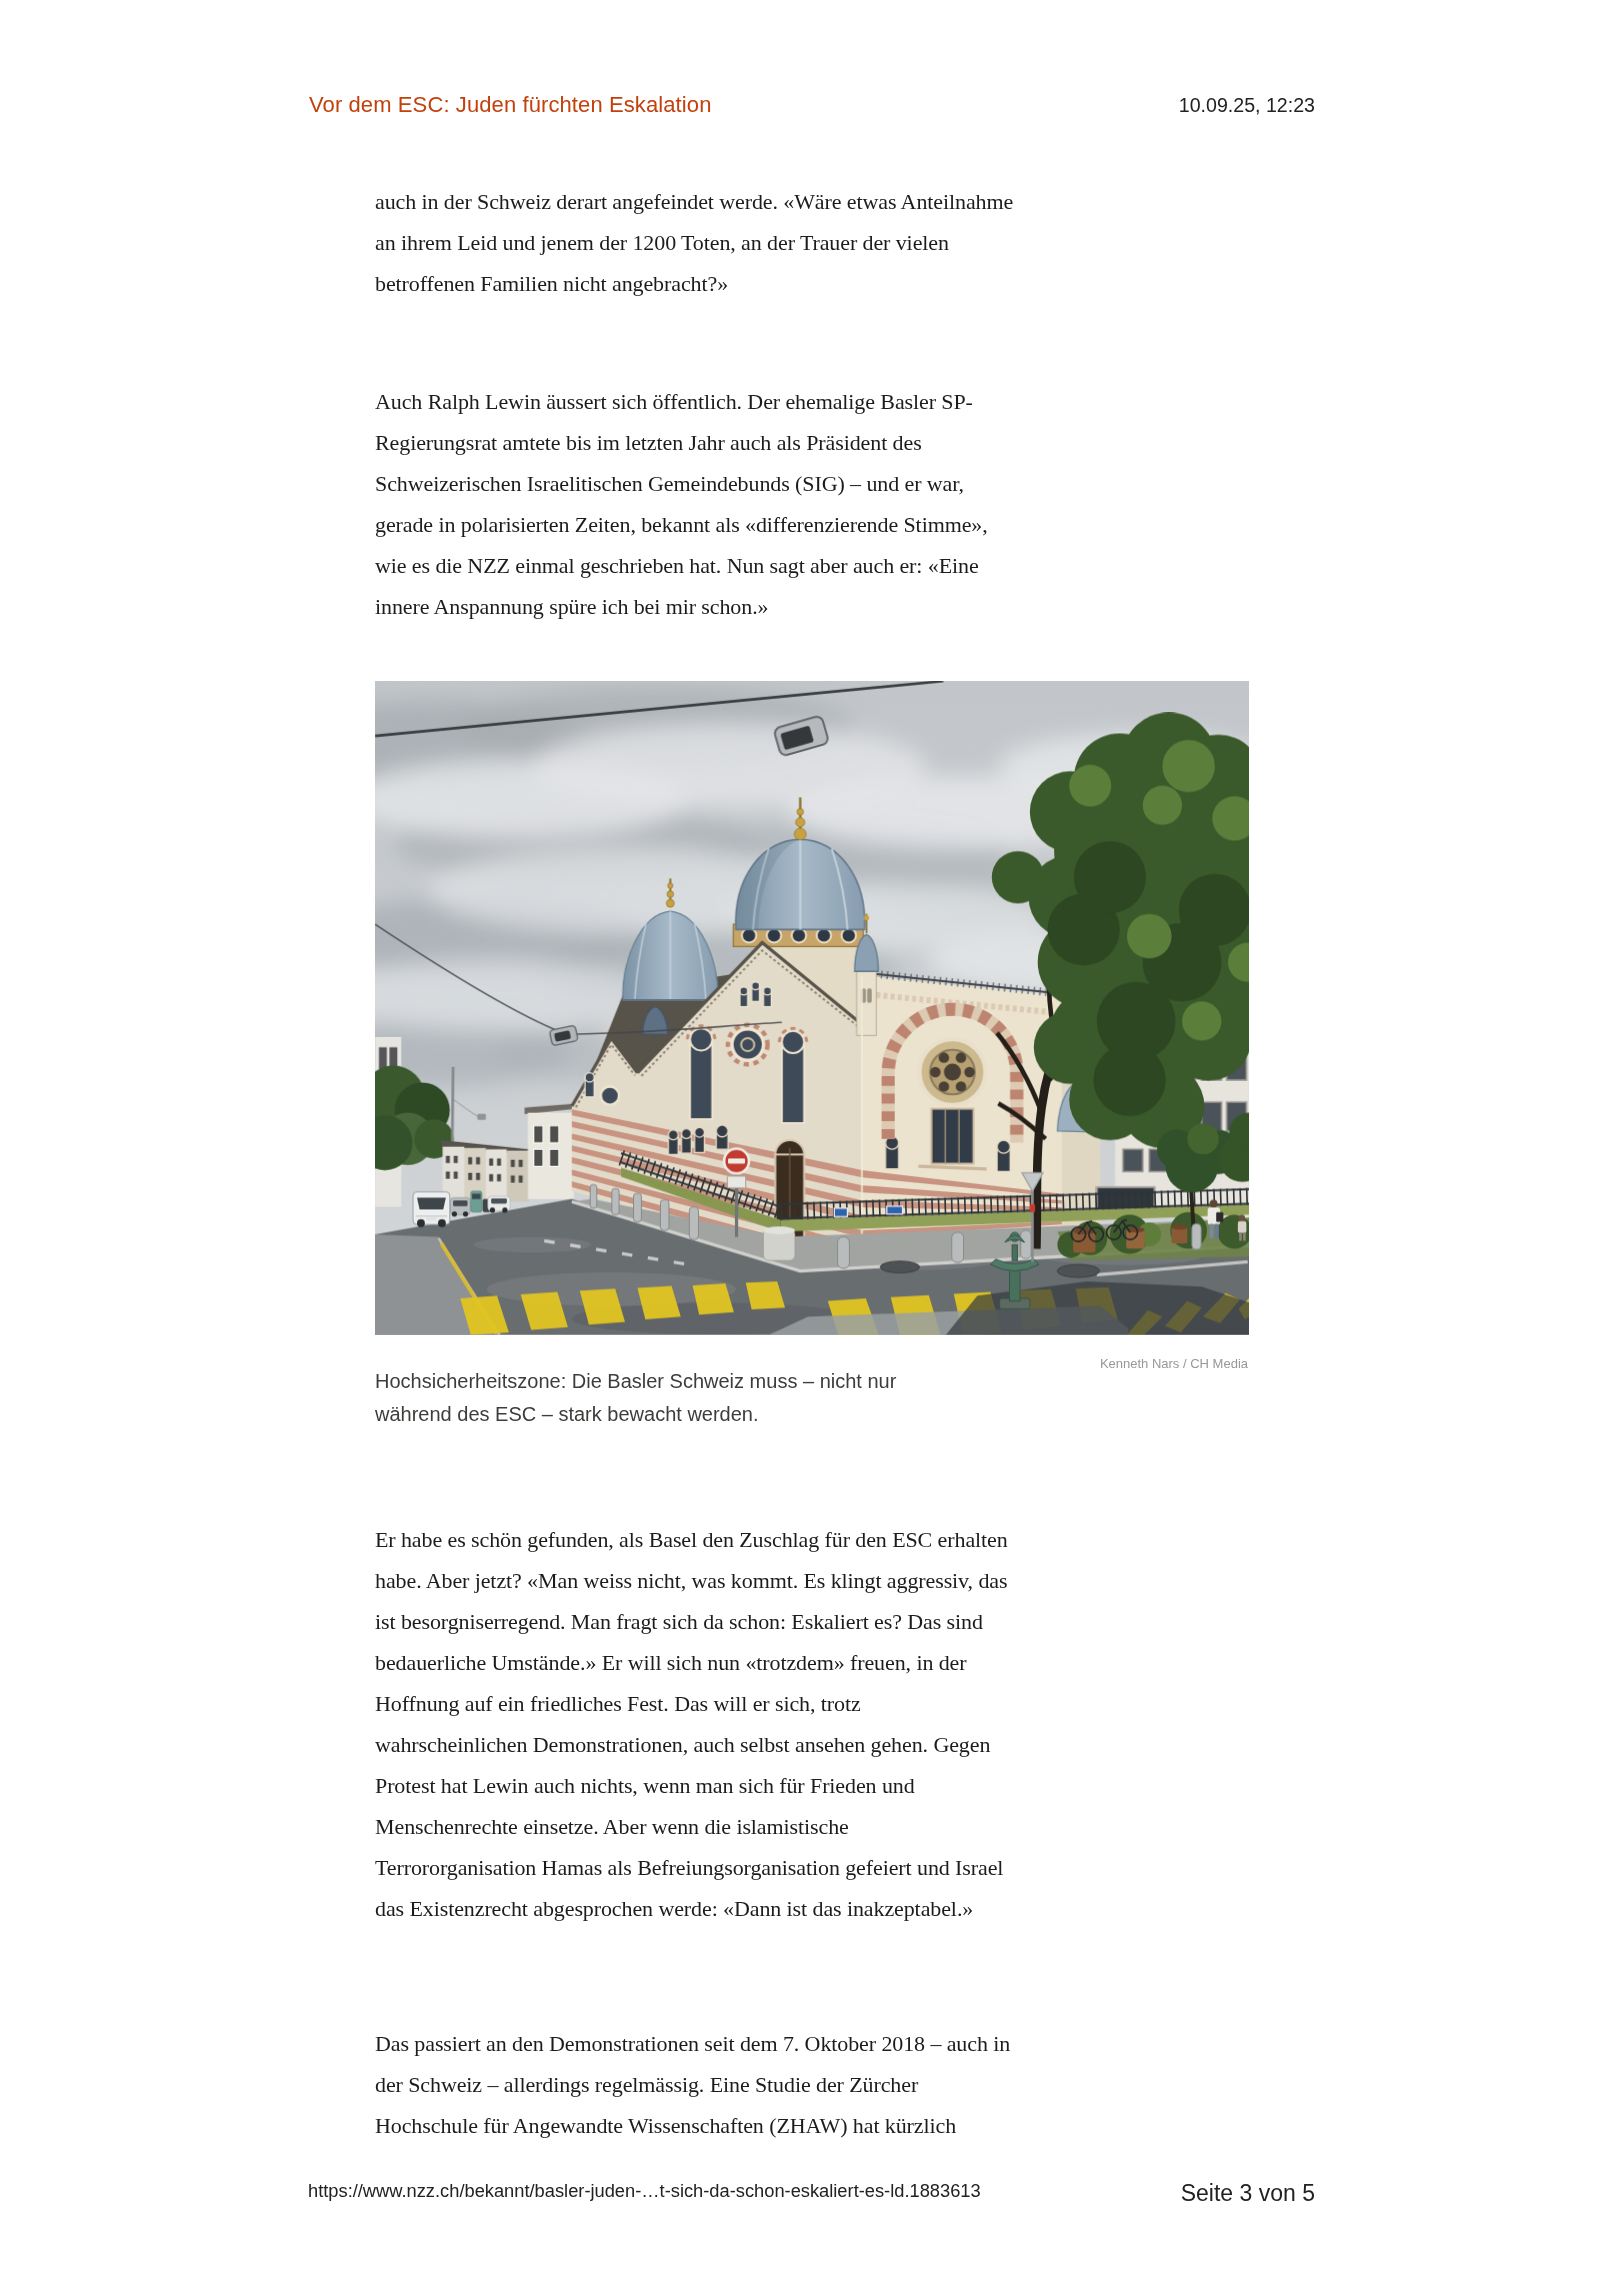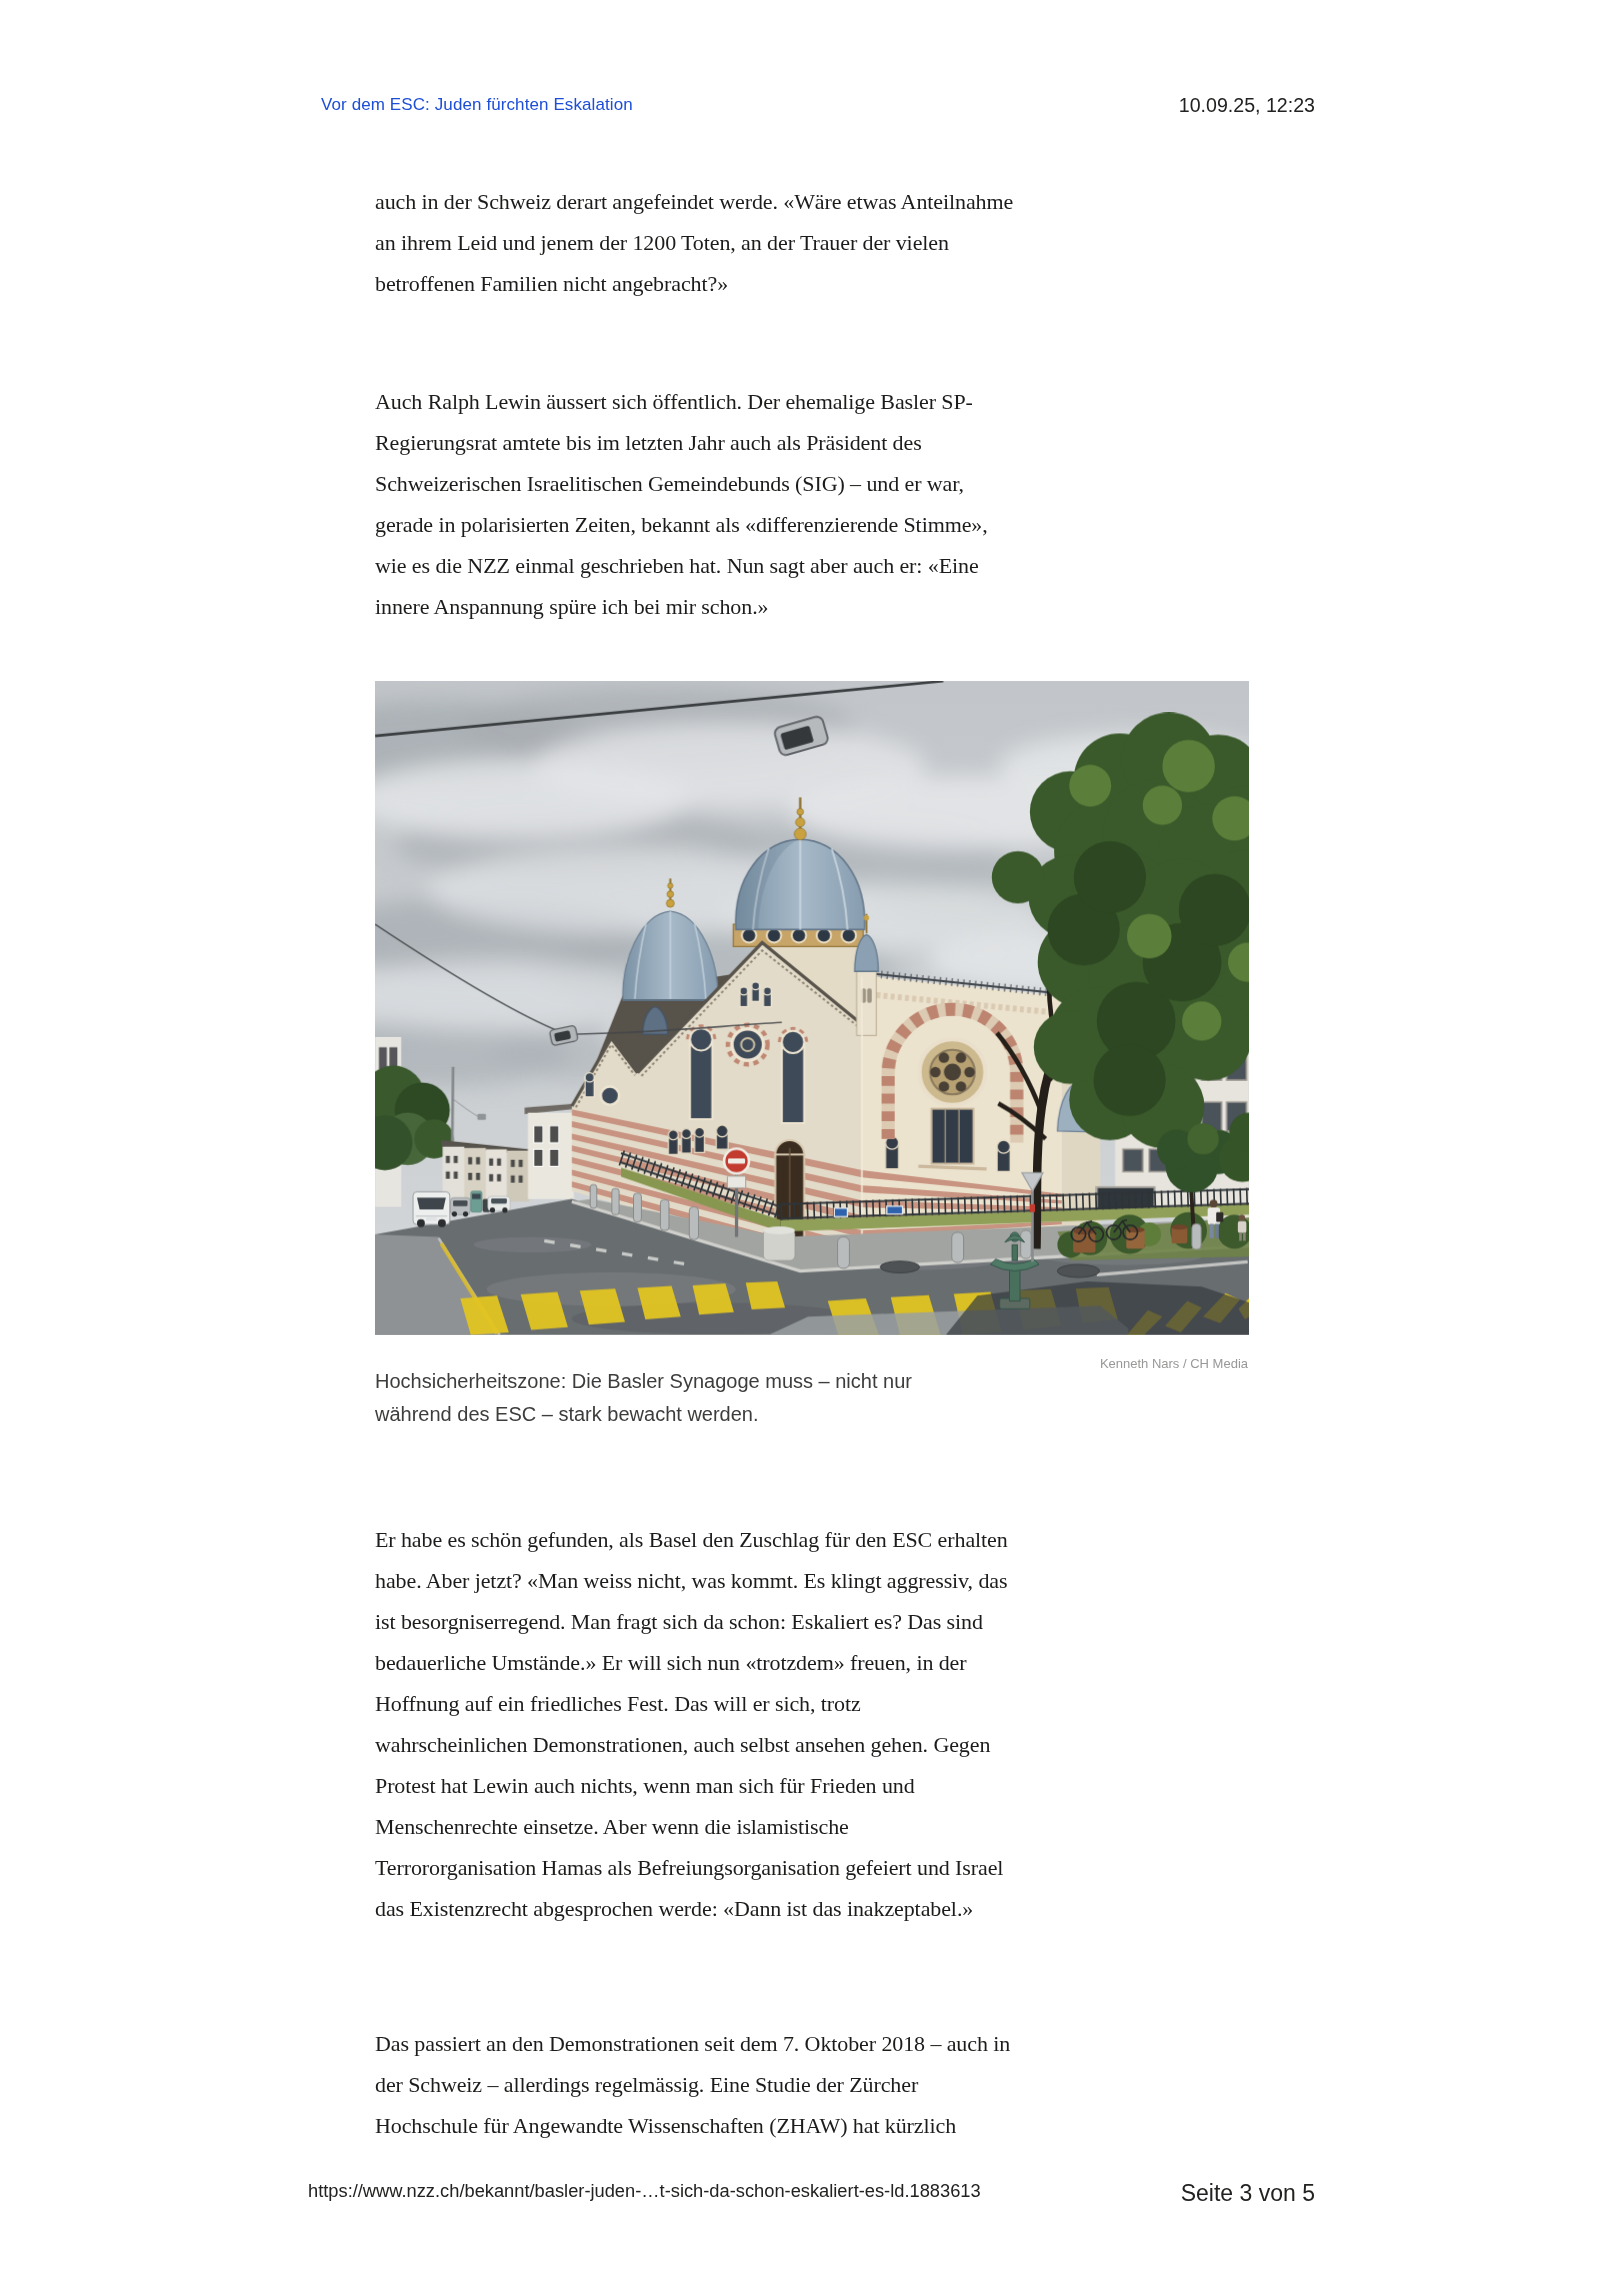--- a/index.html
+++ b/index.html
@@ -1,18 +1,18 @@
 <!DOCTYPE html>
 <html style="font-size:10.5px"><head>
 <meta charset="utf-8">
 <style>
   html,body{margin:0;padding:0;background:#ffffff;}
   .page{position:relative;width:1623px;height:2295px;background:#ffffff;overflow:hidden;
         font-family:"Liberation Sans","DejaVu Sans",sans-serif;}
-  .hdr-title{position:absolute;left:309px;top:94px;font-size:17px;line-height:22px;color:#1d4ed8;letter-spacing:0.1px;margin-left:12px;}
+  .hdr-title{position:absolute;left:309px;top:94px;font-size:22px;line-height:22px;color:#c2410c;letter-spacing:0.1px;}
   .hdr-time{position:absolute;right:308px;top:94px;font-size:19.6px;line-height:22px;color:#222220;}
   .para{position:absolute;left:375px;width:885px;font-family:"Liberation Serif","DejaVu Serif",serif;
         font-size:22px;line-height:41px;color:#1c1c1a;white-space:pre-line;letter-spacing:-0.1px;}
   .p1{top:159px;} .p2{top:359px;} .p3{top:1497px;} .p4{top:2001px;}
   .figure{position:absolute;left:375px;top:681px;width:874px;height:654px;}
   .figure svg{display:block;width:874px;height:654px;}
   .credit{position:absolute;right:375px;top:1356px;font-size:13px;color:#9a9896;}
   .caption{position:absolute;left:375px;top:1365px;width:687px;font-size:20px;line-height:33px;color:#3d3d3b;white-space:pre-line;}
   .ftr-url{position:absolute;left:308px;top:2180px;font-size:18.3px;color:#222220;}
   .ftr-page{position:absolute;right:308px;top:2180px;font-size:23px;color:#222220;}
@@ -493,21 +493,21 @@
           <rect x="1280" y="830" width="6" height="22" fill="#6c7b92"></rect>
         <circle cx="1321" cy="821" r="5" fill="#6a5240"></circle>
         <rect x="1315" y="826" width="13" height="18" rx="3" fill="#d8d2c8"></rect>
         <rect x="1317" y="843" width="4" height="13" fill="#8a8478"></rect>
           <rect x="1323" y="843" width="4" height="13" fill="#8a8478"></rect>
       </g>
     </svg>
   </div>
 
   <div class="credit">Kenneth Nars / CH Media</div>
-  <div class="caption">Hochsicherheitszone: Die Basler Synagoge muss – nicht nur
+  <div class="caption">Hochsicherheitszone: Die Basler Schweiz muss – nicht nur
 während des ESC – stark bewacht werden.</div>
 
   <p class="para p3">Er habe es schön gefunden, als Basel den Zuschlag für den ESC erhalten
 habe. Aber jetzt? «Man weiss nicht, was kommt. Es klingt aggressiv, das
 ist besorgniserregend. Man fragt sich da schon: Eskaliert es? Das sind
 bedauerliche Umstände.» Er will sich nun «trotzdem» freuen, in der
 Hoffnung auf ein friedliches Fest. Das will er sich, trotz
 wahrscheinlichen Demonstrationen, auch selbst ansehen gehen. Gegen
 Protest hat Lewin auch nichts, wenn man sich für Frieden und
 Menschenrechte einsetze. Aber wenn die islamistische

